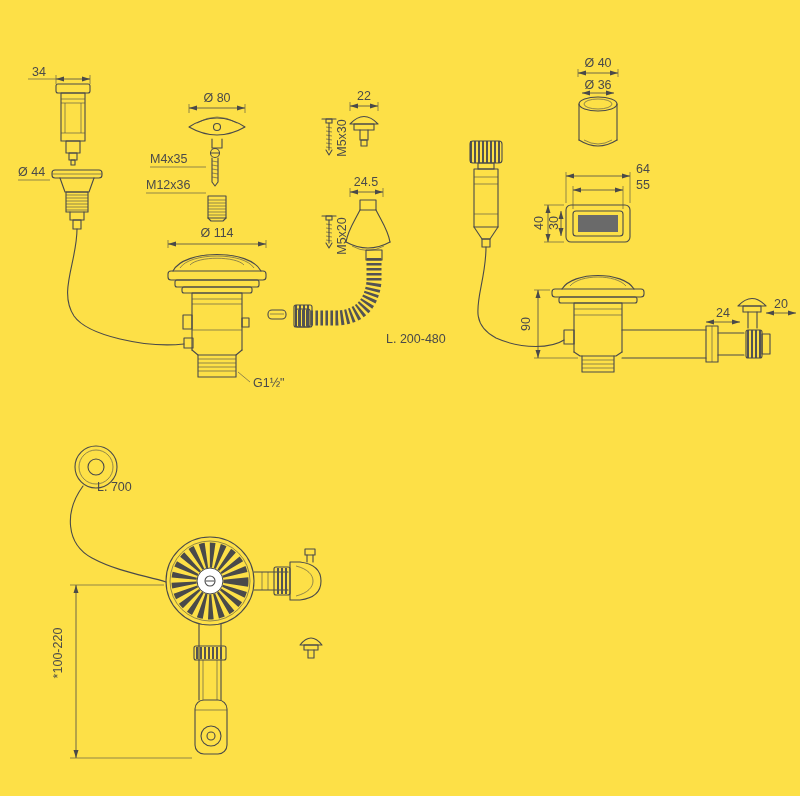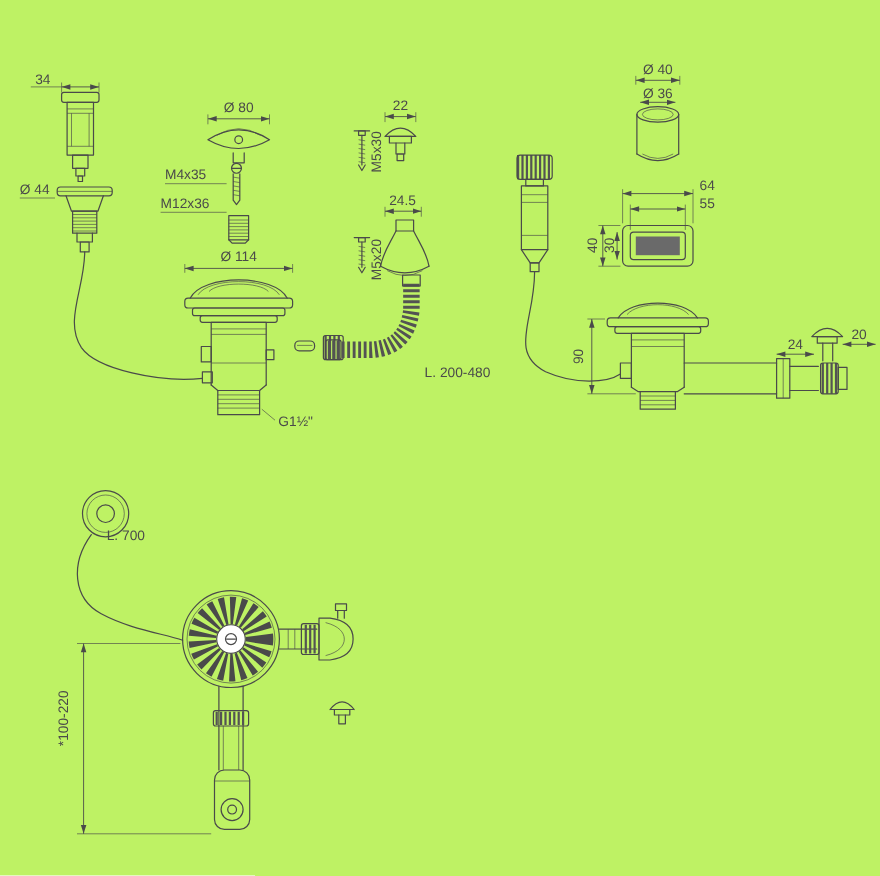--- a/index.html
+++ b/index.html
@@ -1,16 +1,16 @@
 <!DOCTYPE html>
 <html><head>
 <meta charset="utf-8">
 <style>
   html,body { margin:0; padding:0; background:#ffffff; }
-  .stage { width:800px; height:796px; position:relative; background:#bef264; overflow:hidden;text-align:center; }
+  .stage { width:800px; height:796px; position:relative; background:#fde047; overflow:hidden;text-align:center; }
   svg { display:block; }
   
   .p { fill:none; stroke:#4a4a4a; stroke-width:1.1; stroke-linecap:round; stroke-linejoin:round; }
   
   .t { fill:none; stroke:#4a4a4a; stroke-width:0.6; }
   
   .d { fill:none; stroke:#4a4a4a; stroke-width:0.8; }
   
   .rib  { fill:none; stroke:#535353; stroke-width:15; stroke-dasharray:2.6 2.4; }
   .rib2 { fill:none; stroke:#535353; stroke-dasharray:2 2; }

